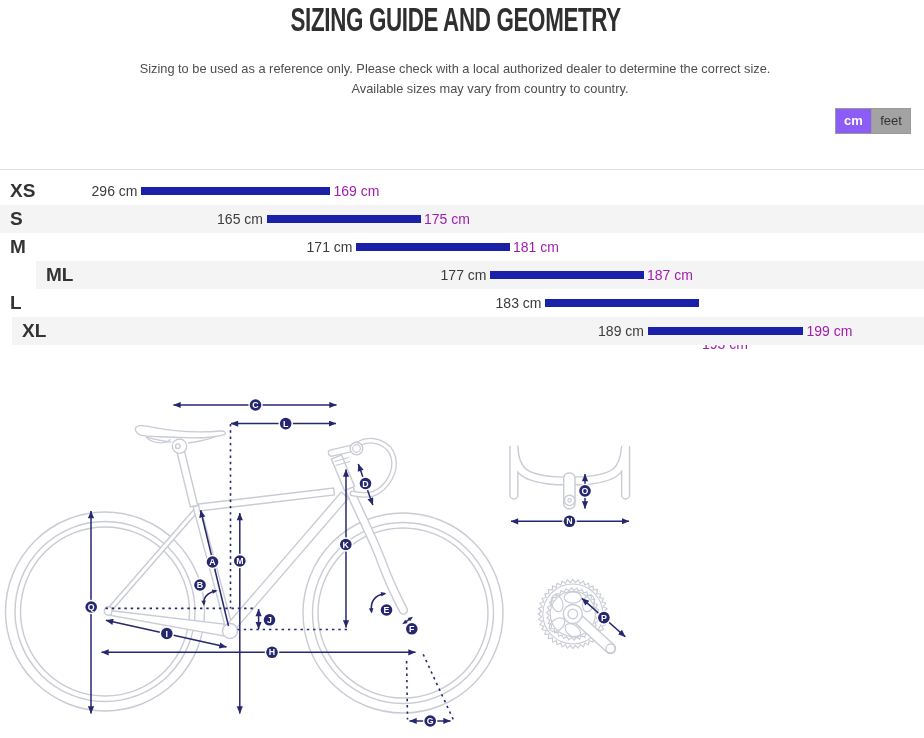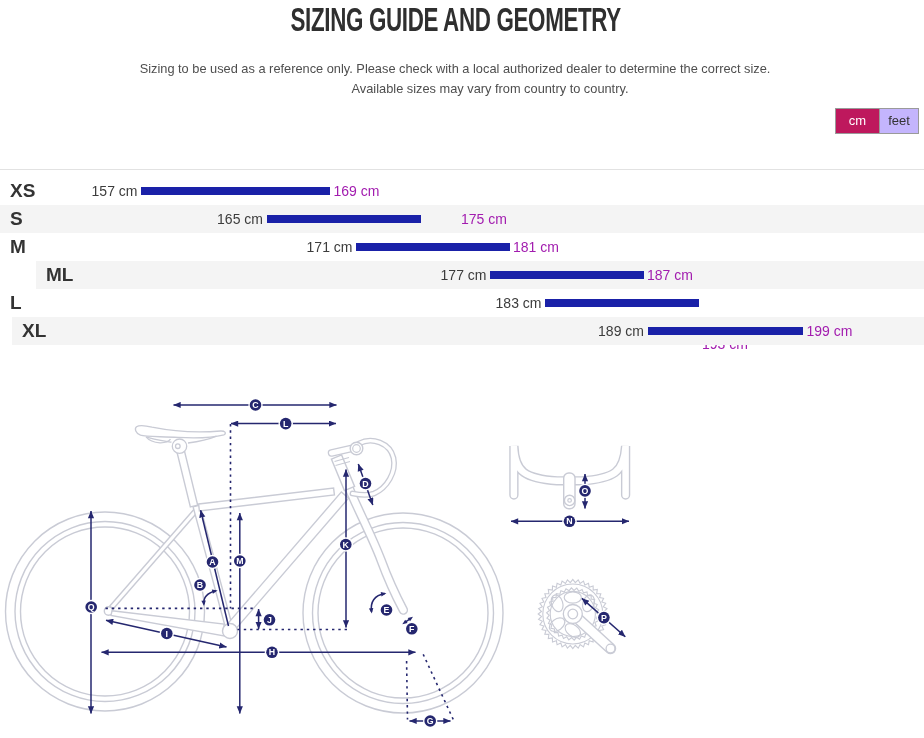--- a/index.html
+++ b/index.html
@@ -4,22 +4,22 @@
 <style>
   html,body{margin:0;padding:0;}
   body{width:924px;height:738px;background:#fff;font-family:"Liberation Sans",sans-serif;position:relative;overflow:hidden;}
   .abs{position:absolute;}
   h1{margin:0;position:absolute;top:1px;left:-6px;width:924px;text-align:center;
      font-size:33px;font-weight:bold;color:#2f2f2f;letter-spacing:-0.5px;}
   h1 span{display:inline-block;transform:scaleX(0.678);transform-origin:50% 50%;white-space:nowrap;}
   .sub{position:absolute;left:0;width:924px;text-align:center;color:#4e4e4e;font-size:12.8px;}
   .toggle{position:absolute;top:108px;left:835px;height:26px;display:flex;font-size:13px;box-sizing:border-box;}
   .tg{border:1px solid #9a9a9a;height:26px;line-height:24px;text-align:center;box-sizing:border-box;}
-  .tg.cm{width:44px;background:#be185d;color:#fff;border-right:none;}
-  .tg.ft{width:40px;background:#c4b5fd;color:#333;}
+  .tg.cm{width:36px;background:#8b5cf6;color:#fff;border-right:none;font-weight:bold;}
+  .tg.ft{width:40px;background:#a3a3a3;color:#333;}
   .tbl-border{position:absolute;left:0;width:924px;height:0;border-top:1px solid #e2e2e2;}
   .row{position:absolute;left:0;width:924px;height:28px;}
   .row.g{background:#f4f4f4;}
   .rlab{position:absolute;left:10px;top:0;height:28px;line-height:28px;font-weight:bold;font-size:19px;color:#333;}
   .bar{position:absolute;top:10px;height:8px;background:#1a21a8;}
   .n1{position:absolute;top:0;height:28px;line-height:28px;font-size:14px;color:#3c3c3c;text-align:right;}
   .n2{position:absolute;top:0;height:28px;line-height:28px;font-size:14px;color:#a21caf;}
 </style>
 </head>
 <body>
@@ -27,29 +27,29 @@
 <div class="sub" style="top:61px;left:-7px;">Sizing to be used as a reference only. Please check with a local authorized dealer to determine the correct size.</div>
 <div class="sub" style="top:81px;left:-1px;margin-left:29px;">Available sizes may vary from country to country.</div>
 <div class="toggle">
     <div class="tg cm">cm</div>
     <div class="tg ft">feet</div>
   </div>
 
 <div class="tbl-border" style="top:169px;"></div>
 <div class="row" style="top:176.5px;">
   <span class="rlab">XS</span>
-  <span class="n1" style="right:786.5px;">157 cm</span>
+  <span class="n1" style="right:786.5px;">296 cm</span>
   <div class="bar" style="left:141px;width:189px;"></div>
   <span class="n2" style="left:333.5px;">169 cm</span>
 </div>
 <div class="row g" style="top:204.5px;">
   <span class="rlab">S</span>
   <span class="n1" style="right:661px;">165 cm</span>
   <div class="bar" style="left:266.5px;width:154px;"></div>
-  <span class="n2" style="left:424px;margin-left:37px;">175 cm</span>
+  <span class="n2" style="left:424px;">175 cm</span>
 </div>
 <div class="row" style="top:232.5px;">
   <span class="rlab">M</span>
   <span class="n1" style="right:571.5px;">171 cm</span>
   <div class="bar" style="left:356px;width:153.5px;"></div>
   <span class="n2" style="left:513px;">181 cm</span>
 </div>
 <div class="row g" style="top:260.5px;margin-left:36px;">
   <span class="rlab">ML</span>
   <span class="n1" style="right:473.5px;">177 cm</span>

